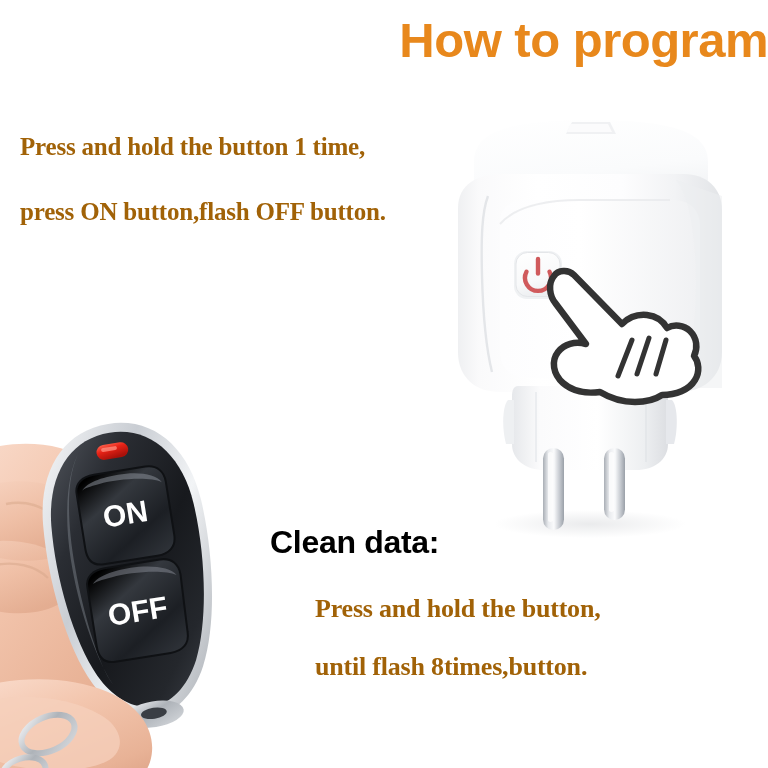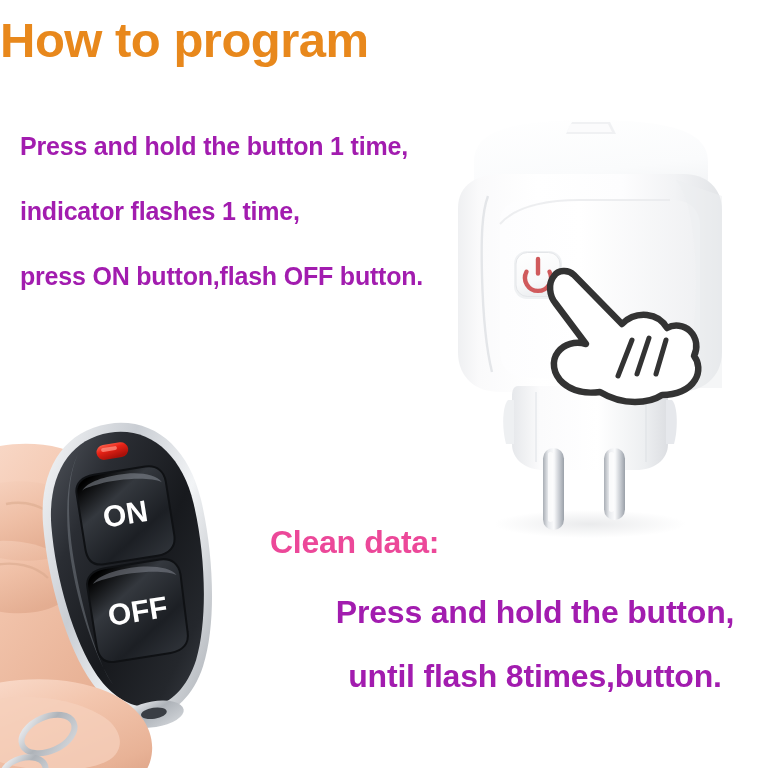--- a/index.html
+++ b/index.html
@@ -18,69 +18,68 @@
     background: #ffffff;
     overflow: hidden;
   }
 
   
   .title {
     position: absolute;
     left: 0;
     top: 14px;
     width: 768px;
-    text-align: left;
+    text-align: right;
     font-family: "Liberation Sans", sans-serif;
     font-size: 49px;
     font-weight: bold;
     letter-spacing: -0.5px;
     color: #E8881C;
     line-height: 1.1;
     white-space: nowrap;
   }
 
   .instr-block-top {
     position: absolute;
     left: 20px;
     top: 134px;
     width: 470px;
   }
   .instr-line {
-    font-family: Liberation Sans, sans-serif;
+    font-family: Liberation Serif, serif;
     font-size: 25px;
     font-weight: bold;
-    color: #a21caf;
+    color: #a16207;
     line-height: 1.0;
     margin-bottom: 40px;
     white-space: nowrap;
     letter-spacing: -0.2px;
   }
 
   .clean-heading {
     position: absolute;
     left: 270px;
     top: 524px;
     font-family: "Liberation Sans", sans-serif;
     font-size: 32px;
     font-weight: bold;
-    color: #ec4899;
+    color: #000000;
     letter-spacing: -0.3px;
     white-space: nowrap;
   }
 
   .instr-block-bottom {
     position: absolute;
     left: 315px;
     top: 596px;
     width: 440px;
   }
   .instr-block-bottom .instr-line {
-    font-size: 32px;
+    font-size: 26px;
     margin-bottom: 32px;
-    text-align: center;
   }
 
   
   #plug {
     position: absolute;
     left: 440px;
     top: 100px;
     width: 300px;
     height: 440px;
   }
@@ -108,21 +107,20 @@
 </style>
 </head>
 <body>
 
 <div id="page">
 
   <div class="title">How to program</div>
 
   <div class="instr-block-top">
     <div class="instr-line">Press and hold the button 1 time,</div>
-    <div class="instr-line">indicator flashes 1 time,</div>
     <div class="instr-line">press ON button,flash OFF button.</div>
   </div>
 
   <div id="plug">
     <svg class="plug-svg" viewBox="0 0 300 440" xmlns="http://www.w3.org/2000/svg" aria-hidden="true">
       <defs>
         <linearGradient id="bodyGrad" x1="0" y1="0" x2="1" y2="0">
           <stop offset="0%" stop-color="#EFF0F2"></stop>
           <stop offset="8%" stop-color="#FAFAFB"></stop>
           <stop offset="30%" stop-color="#FFFFFF"></stop>

